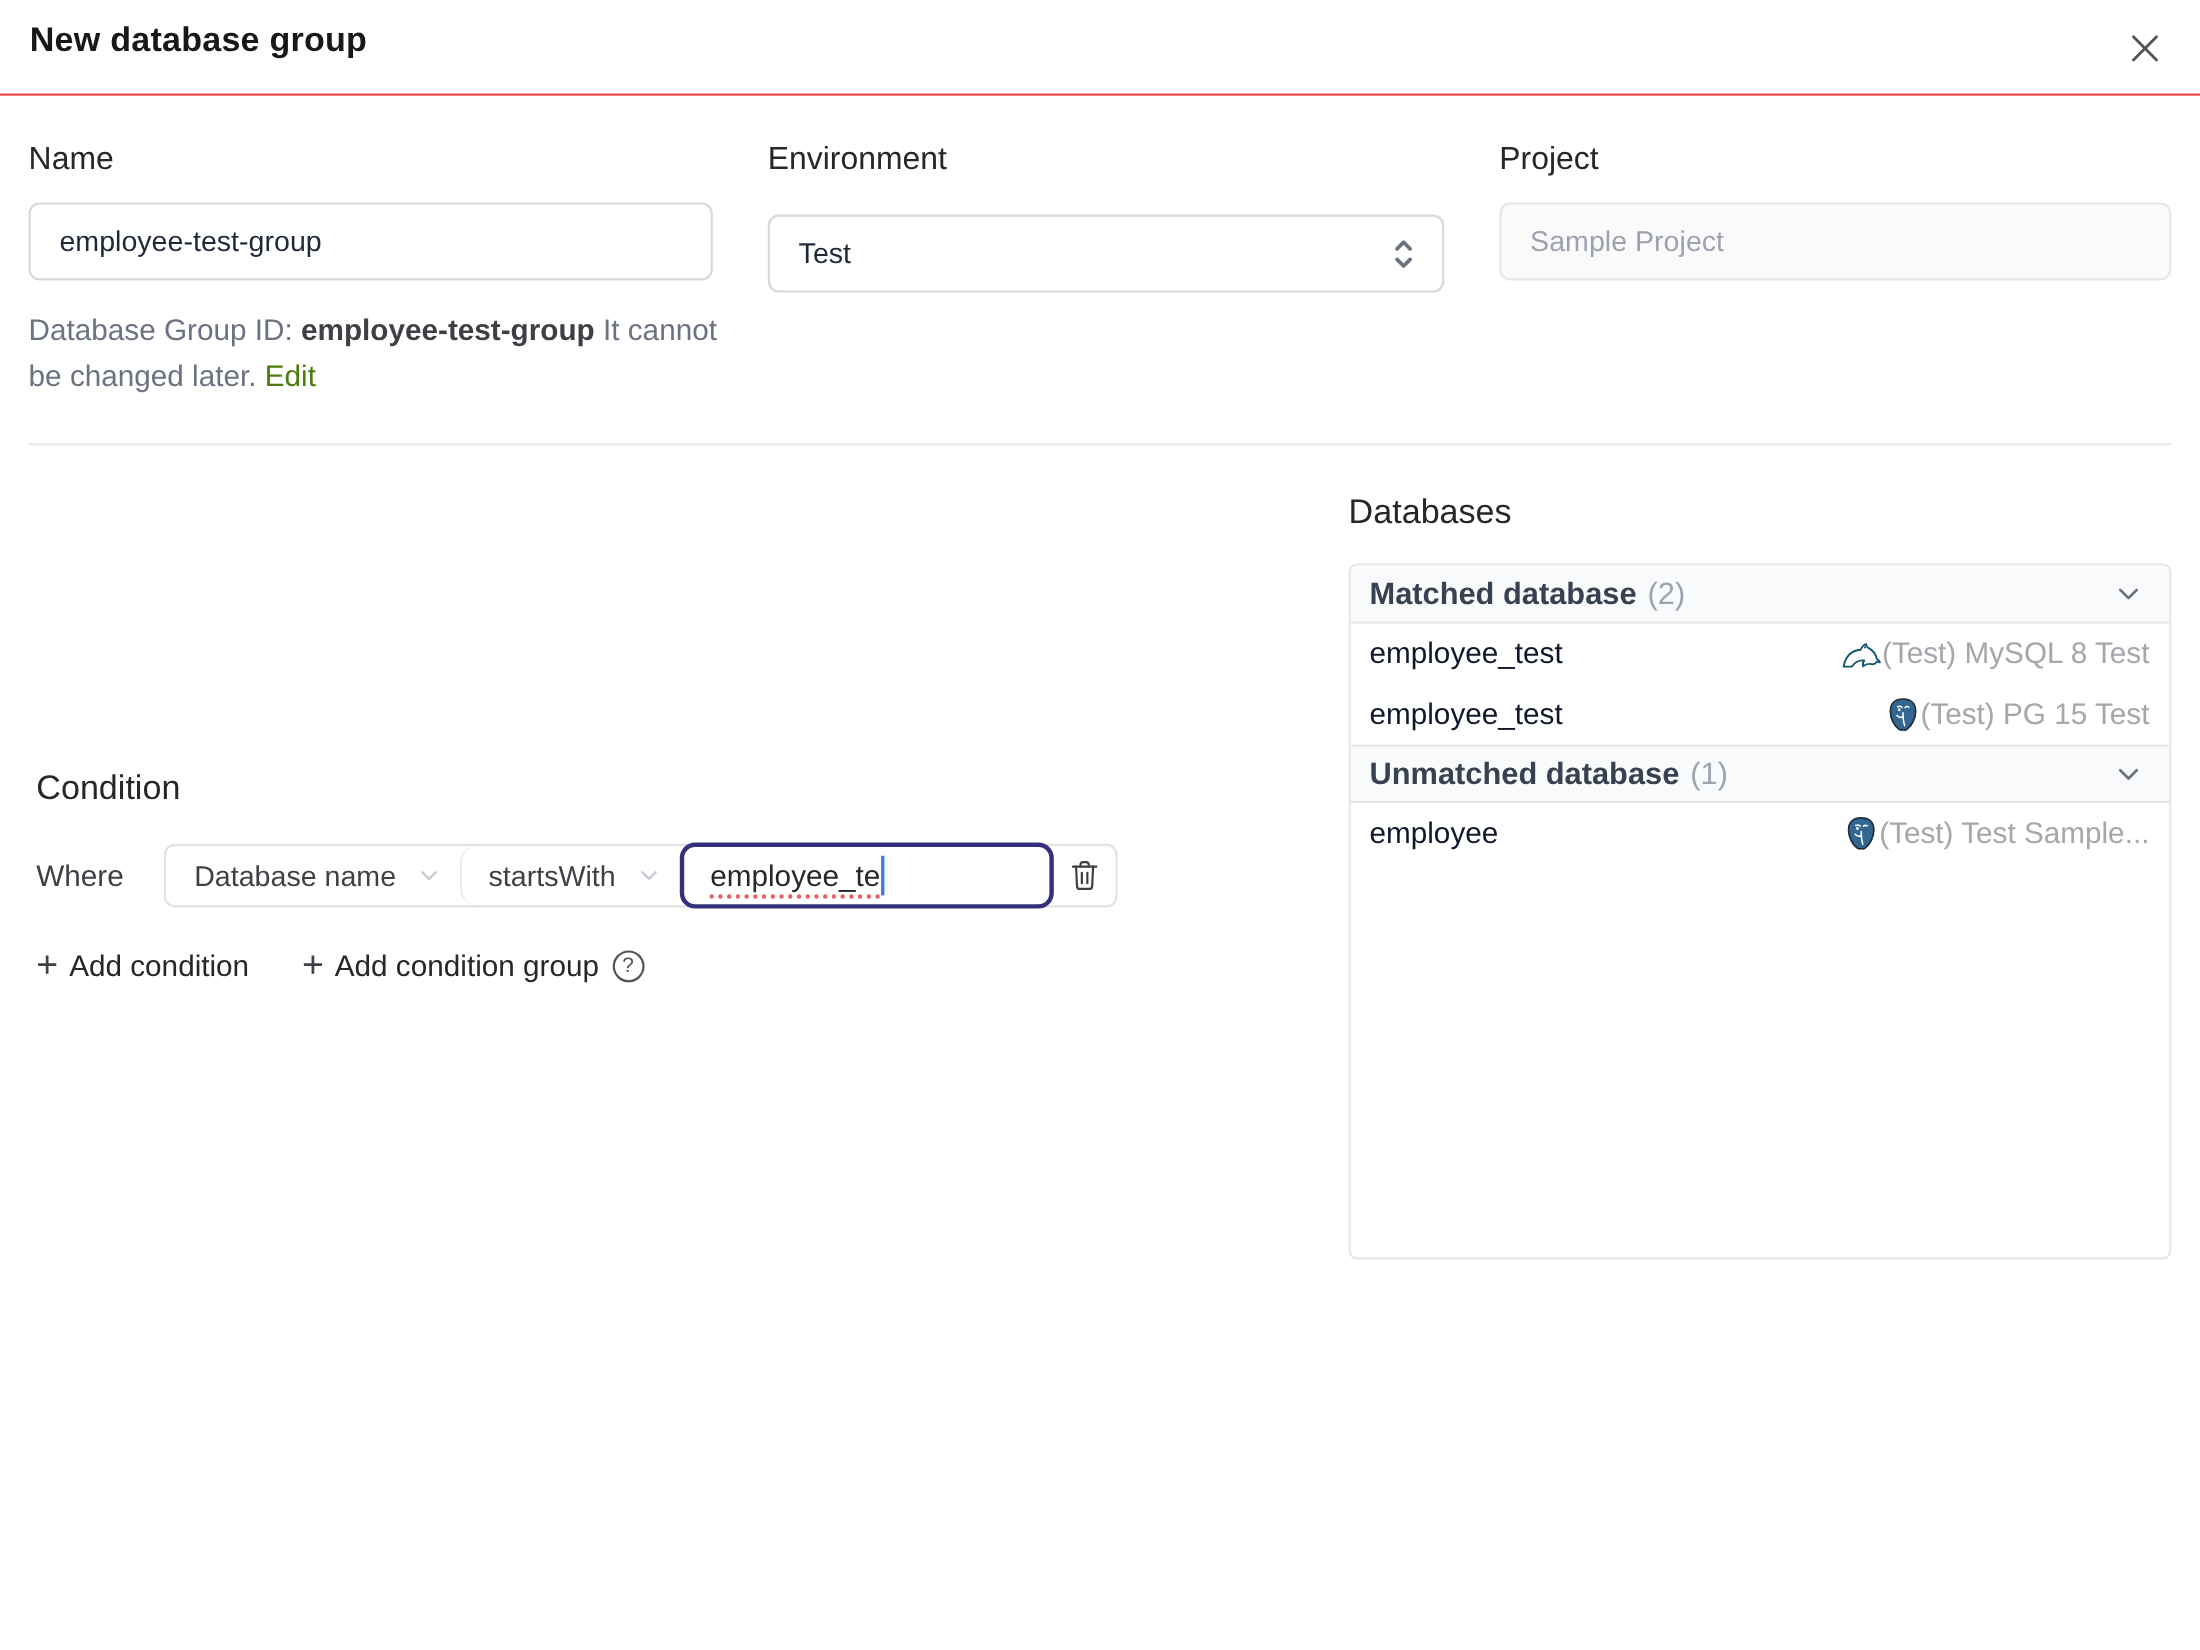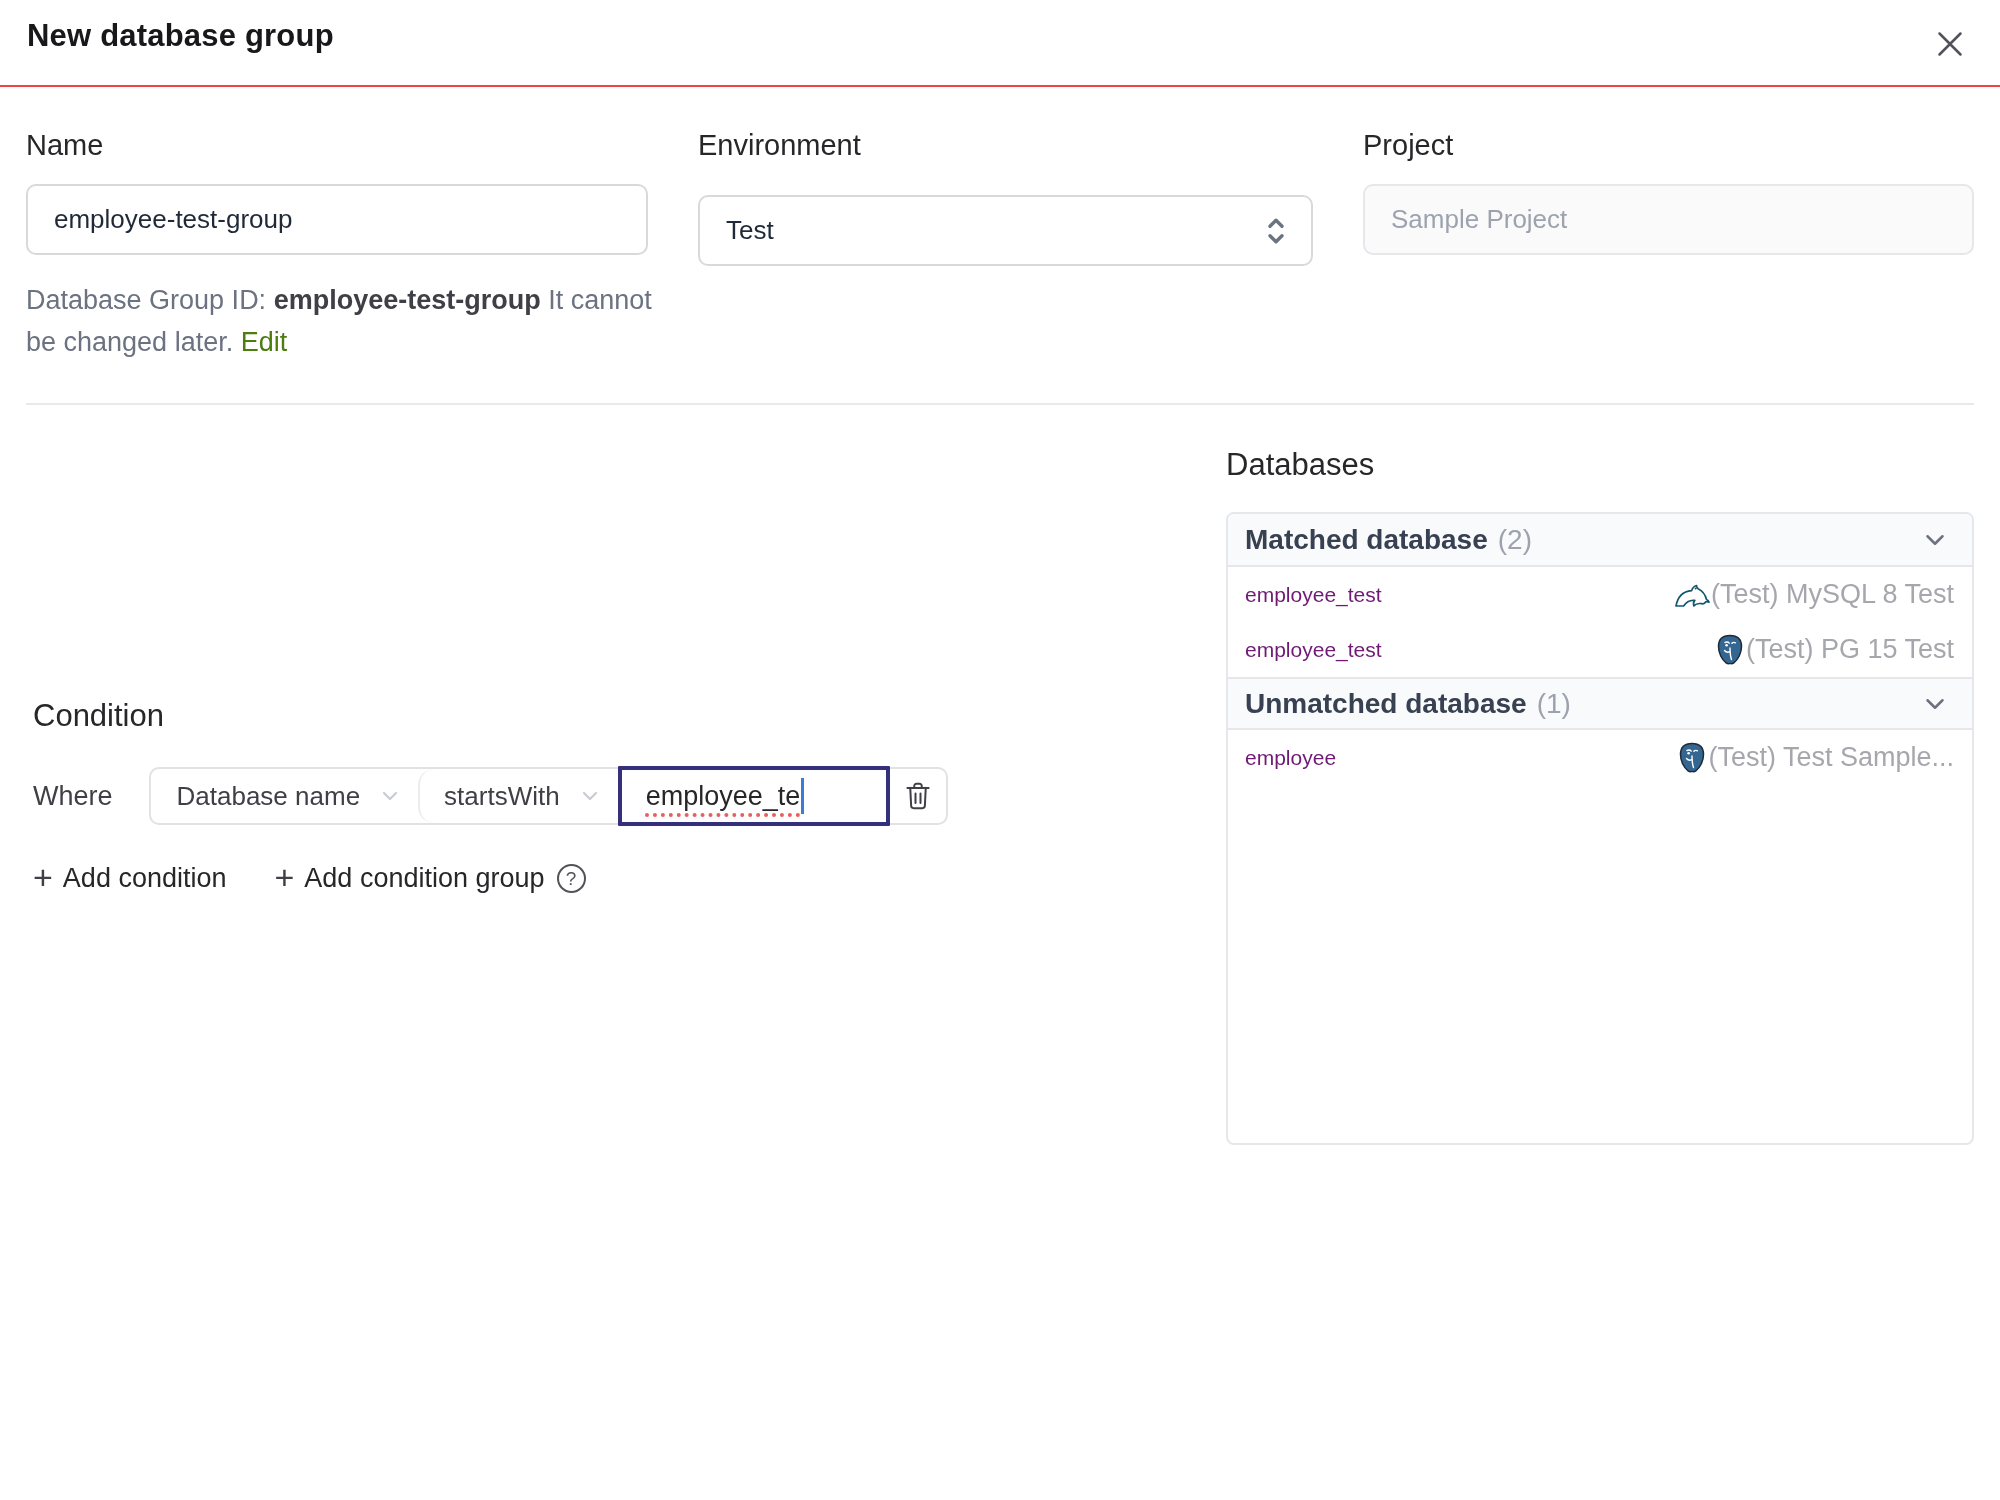--- a/index.html
+++ b/index.html
@@ -108,24 +108,24 @@
   .cond-cell {
     display:flex; align-items:center;
     font-size:26px; color:#3f3f46;
     cursor:pointer;
     white-space:nowrap;
   }
   .cell-factor { padding:0 16px 0 26px; }
   .cell-operator { padding:0 16px 0 24px; border-left:2px solid #ececec;border-radius:16px; }
   .cond-cell .chev { margin-left:18px; display:flex; align-items:center; }
   .cond-value {
-    width:272px;
+    width:340px;
     margin:-3px 0;
     border:4px solid #34307b;
-    border-radius:1px;
+    border-radius:14px;
     background:#fff;
     display:flex; align-items:center;
     padding:0 0 0 24px;
     font-size:27px; color:#27272a;
     position:relative; z-index:1;
     cursor:text;
   }
   .spell {
     text-decoration-line:underline;
     text-decoration-style:dotted;
@@ -173,21 +173,21 @@
     cursor:pointer;
   }
   .db-section-header.second { border-top:2px solid #e5e7eb; }
   .db-section-title { font-size:28px; font-weight:600; color:#374151; }
   .db-count { font-weight:400; color:#9ca3af; margin-left:10px; }
   .db-row {
     height:55px;
     display:flex; align-items:center; justify-content:space-between;
     padding:0 18px 0 17px;
   }
-  .db-name { font-size:21px; color:#701a75; }
+  .db-name { font-size:27px; color:#0f172a; }
   .db-instance { display:flex; align-items:center; }
   .db-instance-label { font-size:27px; color:#a6a6ad; }
 
   svg { display:block; }
 </style>
 </head>
 <body>
 
 <div class="dlg-header">
   <div class="dlg-title">New database group</div>

